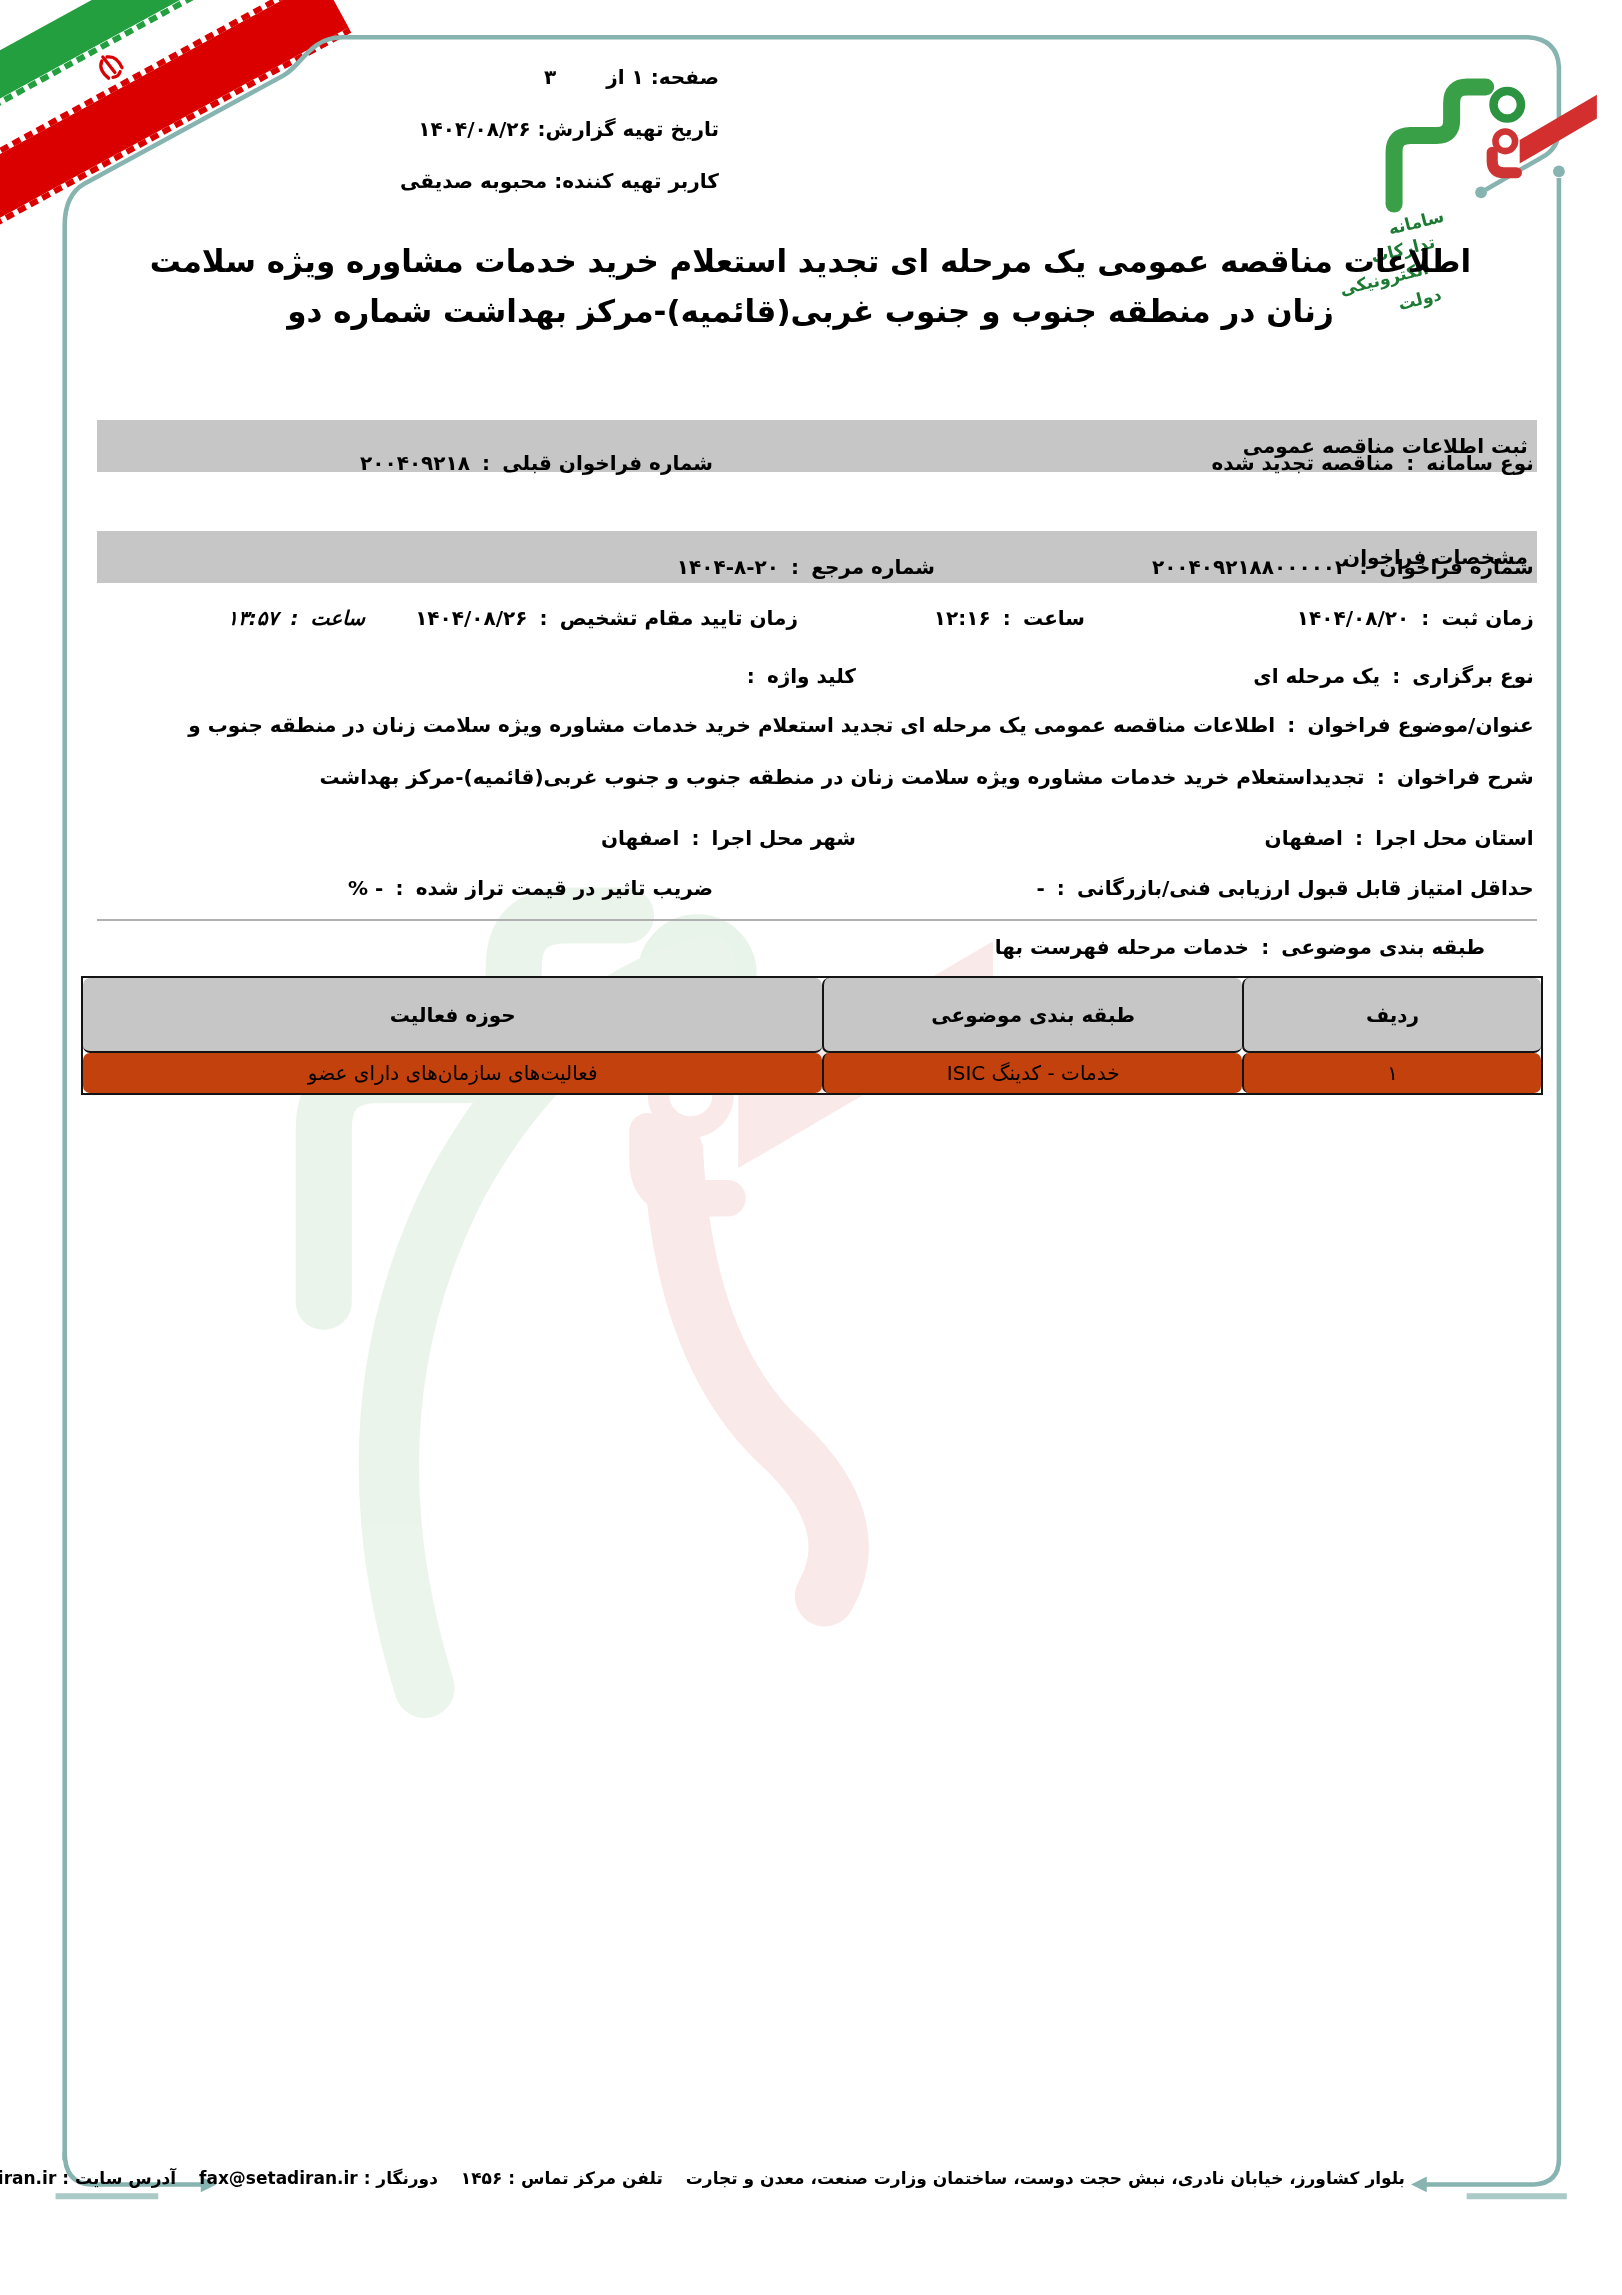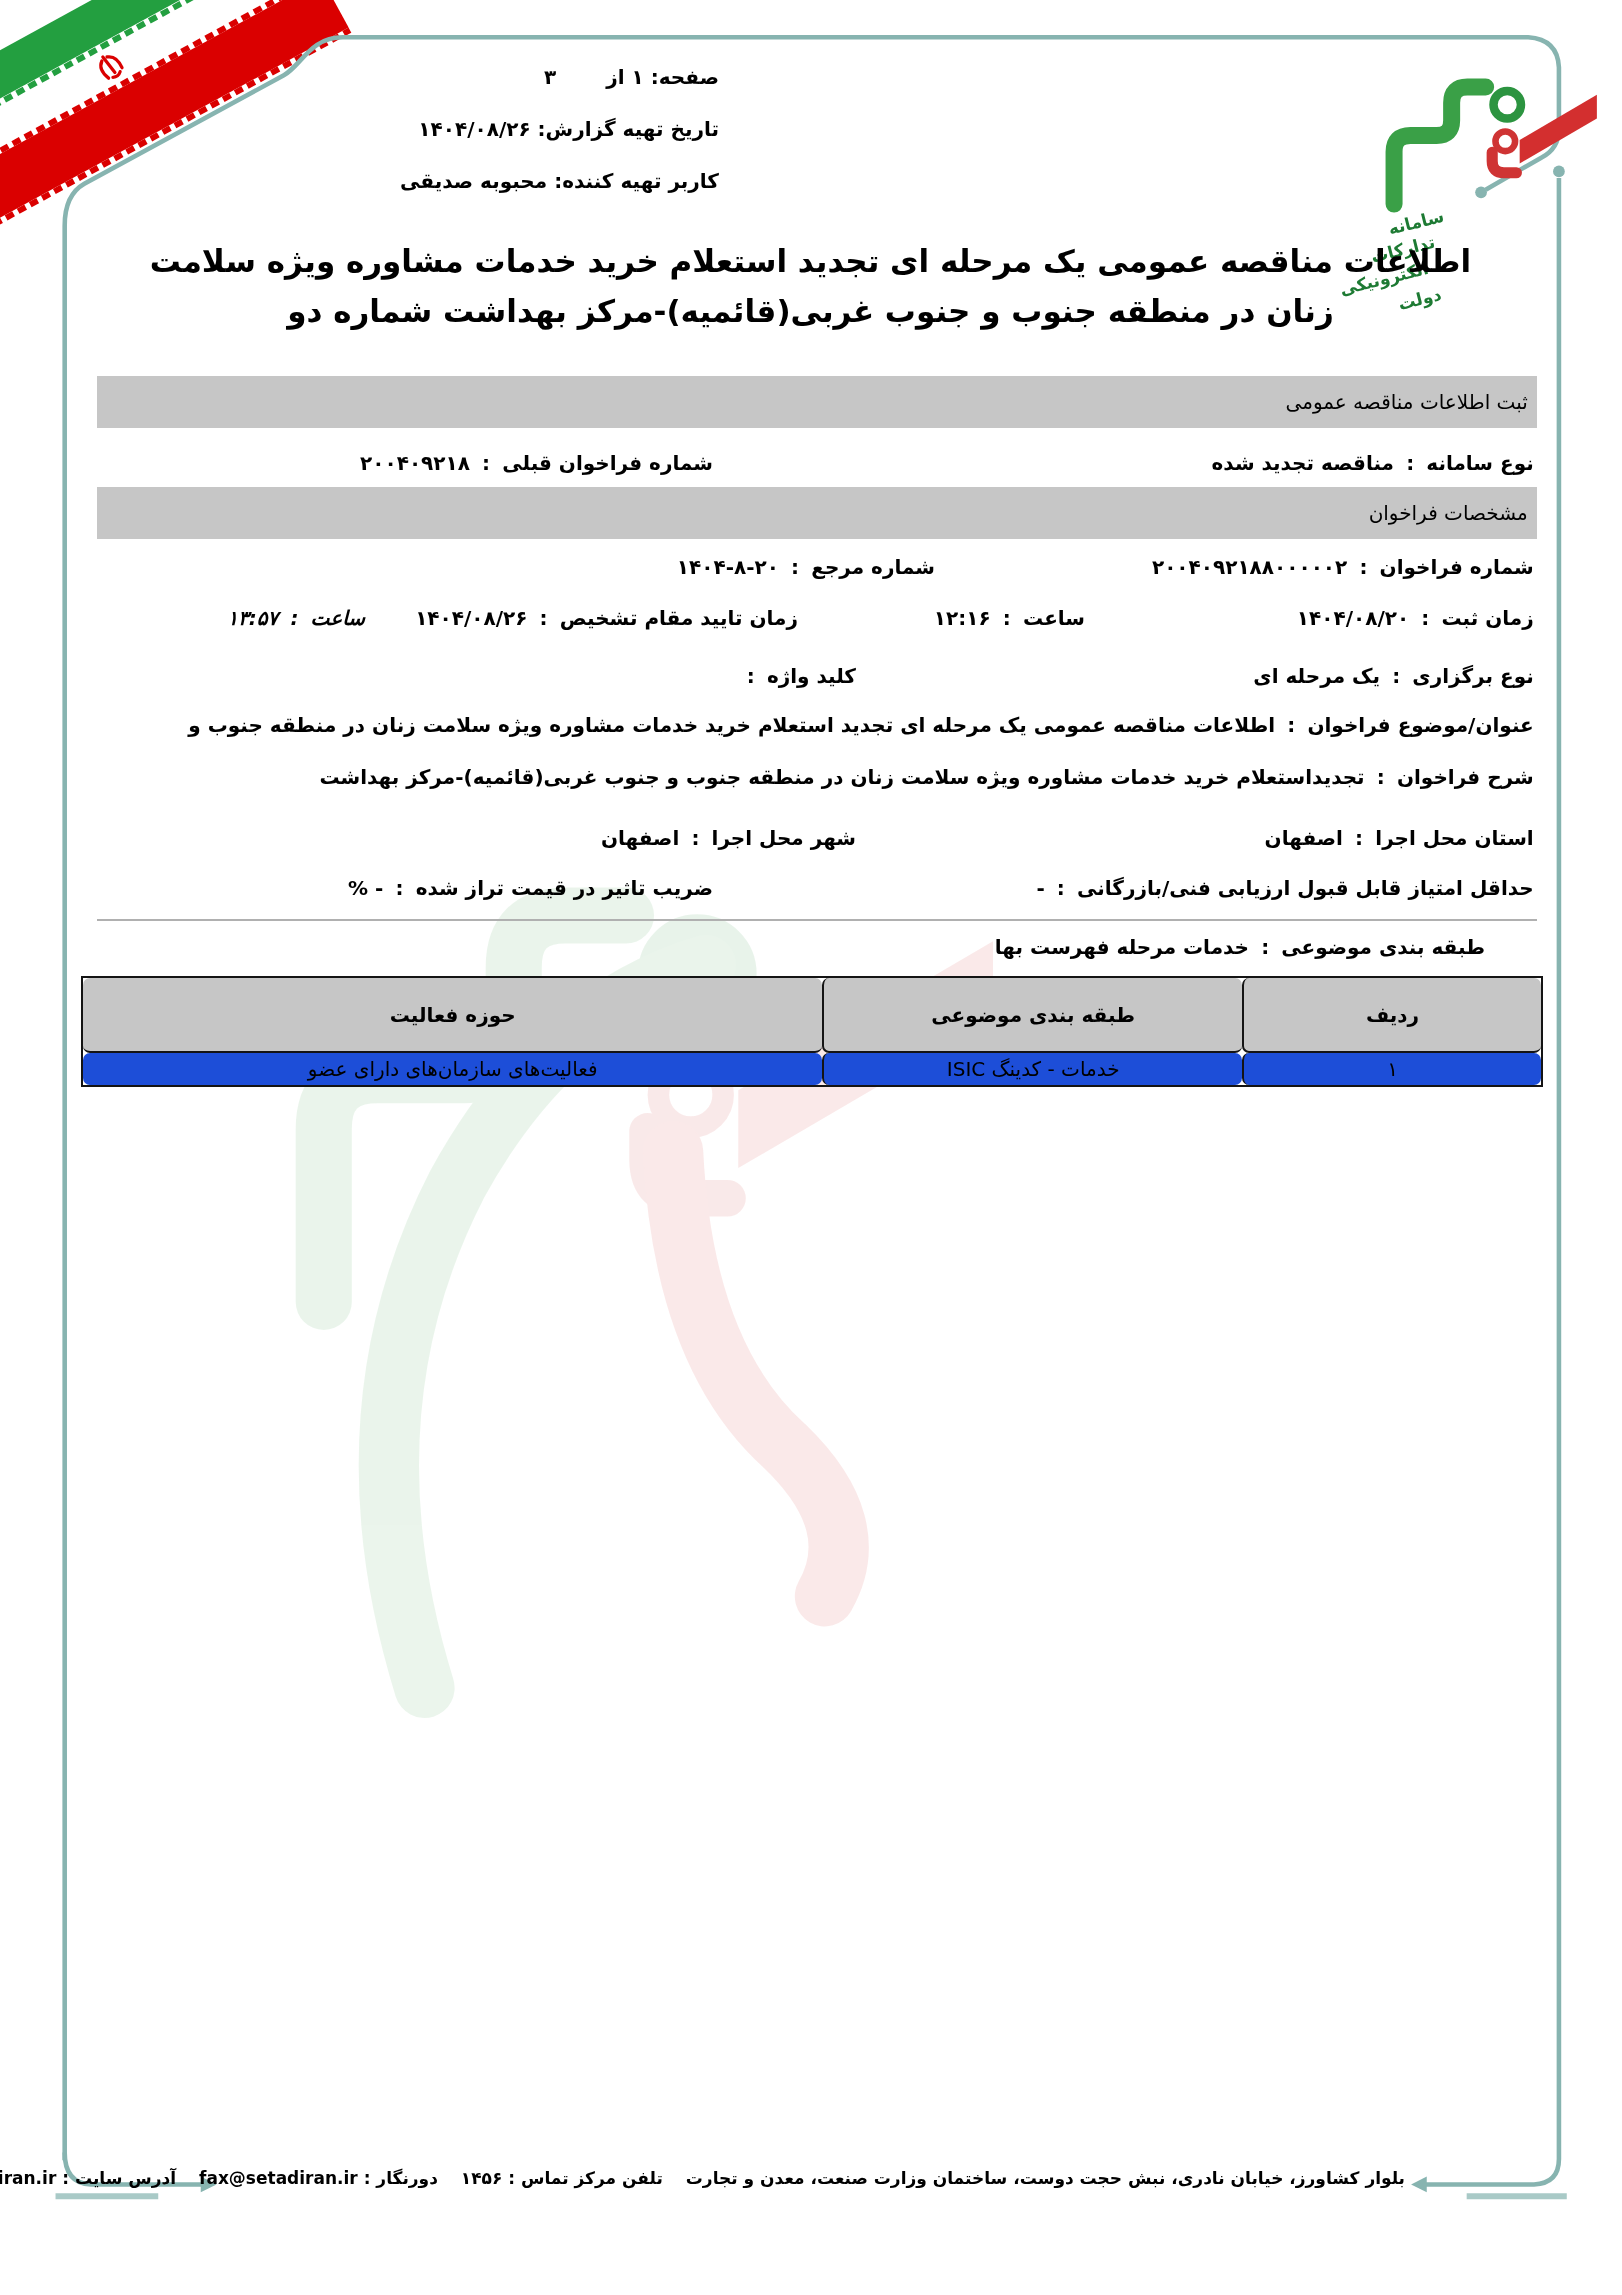--- a/index.html
+++ b/index.html
@@ -10,38 +10,38 @@
   .chrome{position:absolute;left:0;top:0;width:1623px;height:2295px;}
   
   .hmeta{position:absolute;top:51px;right:903px;text-align:right;direction:rtl;}
   .hmeta .hline{font-size:20px;font-weight:bold;line-height:52px;white-space:nowrap;}
   .hmeta .gap{display:inline-block;width:36px;}
   
   .doctitle{position:absolute;top:236px;left:85px;width:1453px;text-align:center;
     font-size:31px;font-weight:bold;line-height:50px;}
   
   .bar{position:absolute;left:98px;width:1440px;height:52px;background:#c6c6c6;
-    font-size:20px;font-weight:normal;line-height:52px;padding:0;box-sizing:border-box;}
+    font-size:20px;font-weight:bold;line-height:52px;padding:0;box-sizing:border-box;margin-top:44px;}
   .bar span{margin-right:9.2px;}
   
   .row{position:absolute;left:98px;width:1440px;height:30px;}
   .field{position:absolute;top:0;white-space:nowrap;direction:rtl;font-size:20px;line-height:30px;}
   .lbl{font-weight:bold;}
   .val{font-weight:bold;}
   .sep{font-weight:bold;padding:0 5.2px;}
   .num{direction:ltr;unicode-bidi:isolate;}
   .divider{position:absolute;left:98px;width:1440px;height:2px;background:#b0b0b0;}
   
   .tbl{position:absolute;left:82px;top:976px;width:1462px;border:2.6px solid #141414;box-sizing:border-box;direction:rtl;}
   .trow{display:flex;direction:rtl;}
   .tcell{box-sizing:border-box;text-align:center;display:flex;align-items:center;justify-content:center;
     font-size:20px;border-left:2px solid #141414;border-radius:7px;}
   .tcell:last-child{border-left:none;}
   .thead .tcell{height:75px;background:#c6c6c6;font-weight:bold;border-bottom:2.6px solid #141414;}
-  .tdata .tcell{height:32px;background:#1d4ed8;}
+  .tdata .tcell{height:40px;background:#c2410c;}
   .c1{width:20.5%;}
   .c2{width:28.8%;}
   .c3{width:50.7%;}
   
   .footer{position:absolute;top:2166px;left:222px;width:1184px;text-align:center;
     font-size:17px;font-weight:bold;line-height:25px;white-space:nowrap;direction:rtl;}
   .footer .fgap{display:inline-block;width:17px;}
   .ltr{direction:ltr;unicode-bidi:isolate;}
 </style>
 </head>

